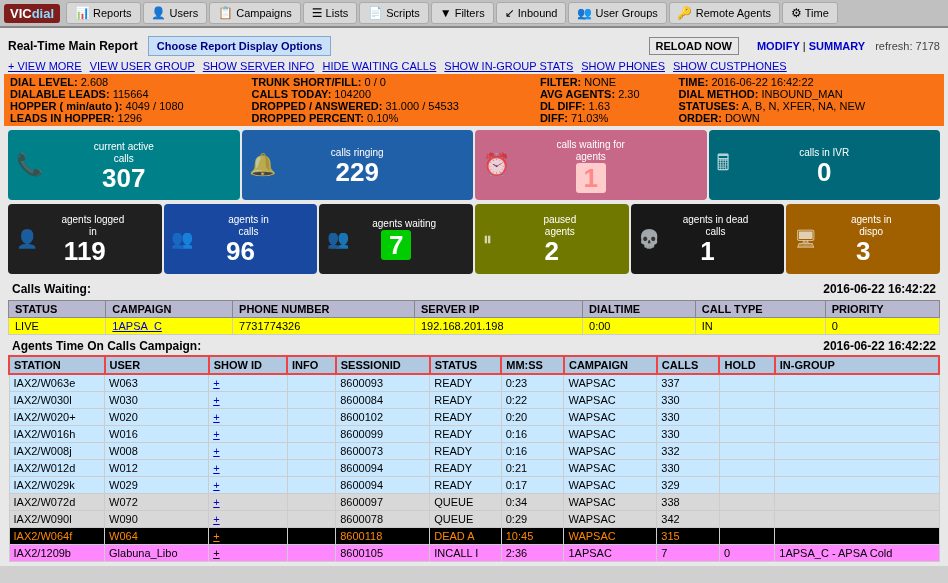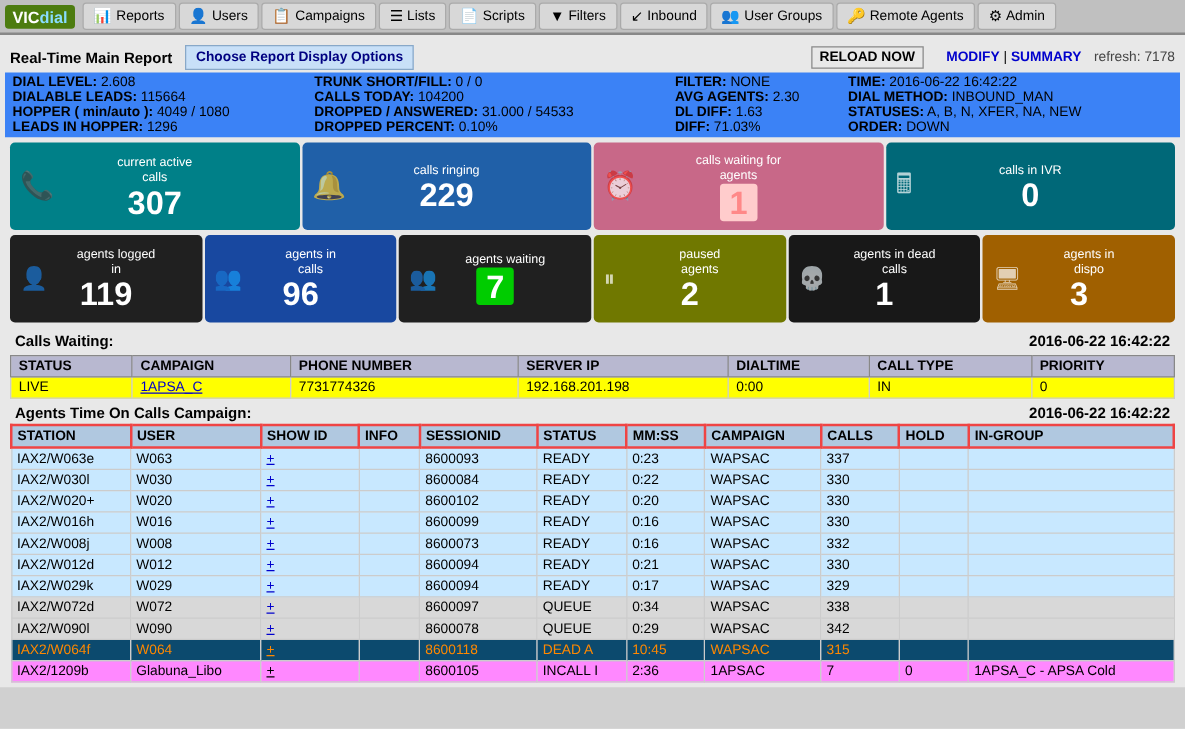--- a/index.html
+++ b/index.html
@@ -9,21 +9,21 @@
     .top-nav {
       display: flex;
       align-items: center;
       background: #c0c0c0;
       border-bottom: 2px solid #888;
       height: 28px;
       padding: 0 4px;
       gap: 2px;
     }
     .nav-logo {
-      background: #4d7c0f;
+      background: #7f1d1d;
       color: white;
       font-weight: bold;
       font-size: 13px;
       padding: 2px 6px;
       border-radius: 3px;
       margin-right: 4px;
     }
     .nav-item {
       display: flex;
       align-items: center;
@@ -171,21 +171,21 @@
       font-weight: bold;
       font-size: 11px;
     }
     .agents-table td {
       border: 1px solid #ccc;
       padding: 2px 4px;
       font-size: 11px;
     }
     .row-ready { background: #c8e8ff; }
     .row-queue { background: #d8d8d8; }
-    .row-dead { background: #0c4a6e; color: #ff8800; }
+    .row-dead { background: #000000; color: #ff8800; }
     .row-dead td { color: #ff8800; }
     .row-incall { background: #ff88ff; }
     .row-incall td { color: #000; margin-top: 36px; }
     .plus-link { color: #0000cc; cursor: pointer; text-decoration: underline; }
     .bold { font-weight: bold; }
   </style>
 </head>
 <body>
 
 <div class="top-nav">
@@ -221,21 +221,21 @@
   <a class="nav-item">
     <span class="nav-icon">👥</span>
     <span>User Groups</span>
   </a>
   <a class="nav-item">
     <span class="nav-icon">🔑</span>
     <span>Remote Agents</span>
   </a>
   <a class="nav-item">
     <span class="nav-icon">⚙</span>
-    <span>Admin</span>
+    <span>Time</span>
   </a>
 </div>
 
 <div class="main">
 
   <div style="display:flex; align-items:center; padding:4px 4px 2px 4px; gap:10px; flex-wrap:wrap;">
     <span class="report-title">Real-Time Main Report</span>
     <button class="choose-report-btn">Choose Report Display Options</button>
     <span style="flex:1"></span>
     <button class="reload-btn">RELOAD NOW</button>
@@ -243,22 +243,31 @@
       <span class="modify-link">MODIFY</span>
       <span> | </span>
       <span class="summary-link">SUMMARY</span>
     </span>
     <span class="refresh-text">
       <span>refresh:</span>
       <span>7178</span>
     </span>
   </div>
 
-
-  <div style="padding:2px 6px; font-size:11px; background:#3b82f6;">
+  <div class="sub-header">
+    <span class="sub-link">+ VIEW MORE</span>
+    <span class="sub-link">VIEW USER GROUP</span>
+    <span class="sub-link">SHOW SERVER INFO</span>
+    <span class="sub-link">HIDE WAITING CALLS</span>
+    <span class="sub-link">SHOW IN-GROUP STATS</span>
+    <span class="sub-link">SHOW PHONES</span>
+    <span class="sub-link">SHOW CUSTPHONES</span>
+  </div>
+
+  <div style="padding:2px 6px; font-size:11px; background:#f97316;">
     <table style="width:100%; border:none; border-collapse:collapse; font-size:11px;">
       <tbody>
           <tr>
         <td><span class="bold">DIAL LEVEL:</span> <span>2.608</span></td>
         <td><span class="bold">TRUNK SHORT/FILL:</span> <span>0 / 0</span></td>
         <td><span class="bold">FILTER:</span> <span>NONE</span></td>
         <td colspan="2"><span class="bold">TIME:</span> <span>2016-06-22 16:42:22</span></td>
       </tr>
       <tr>
         <td><span class="bold">DIALABLE LEADS:</span> <span>115664</span></td>

